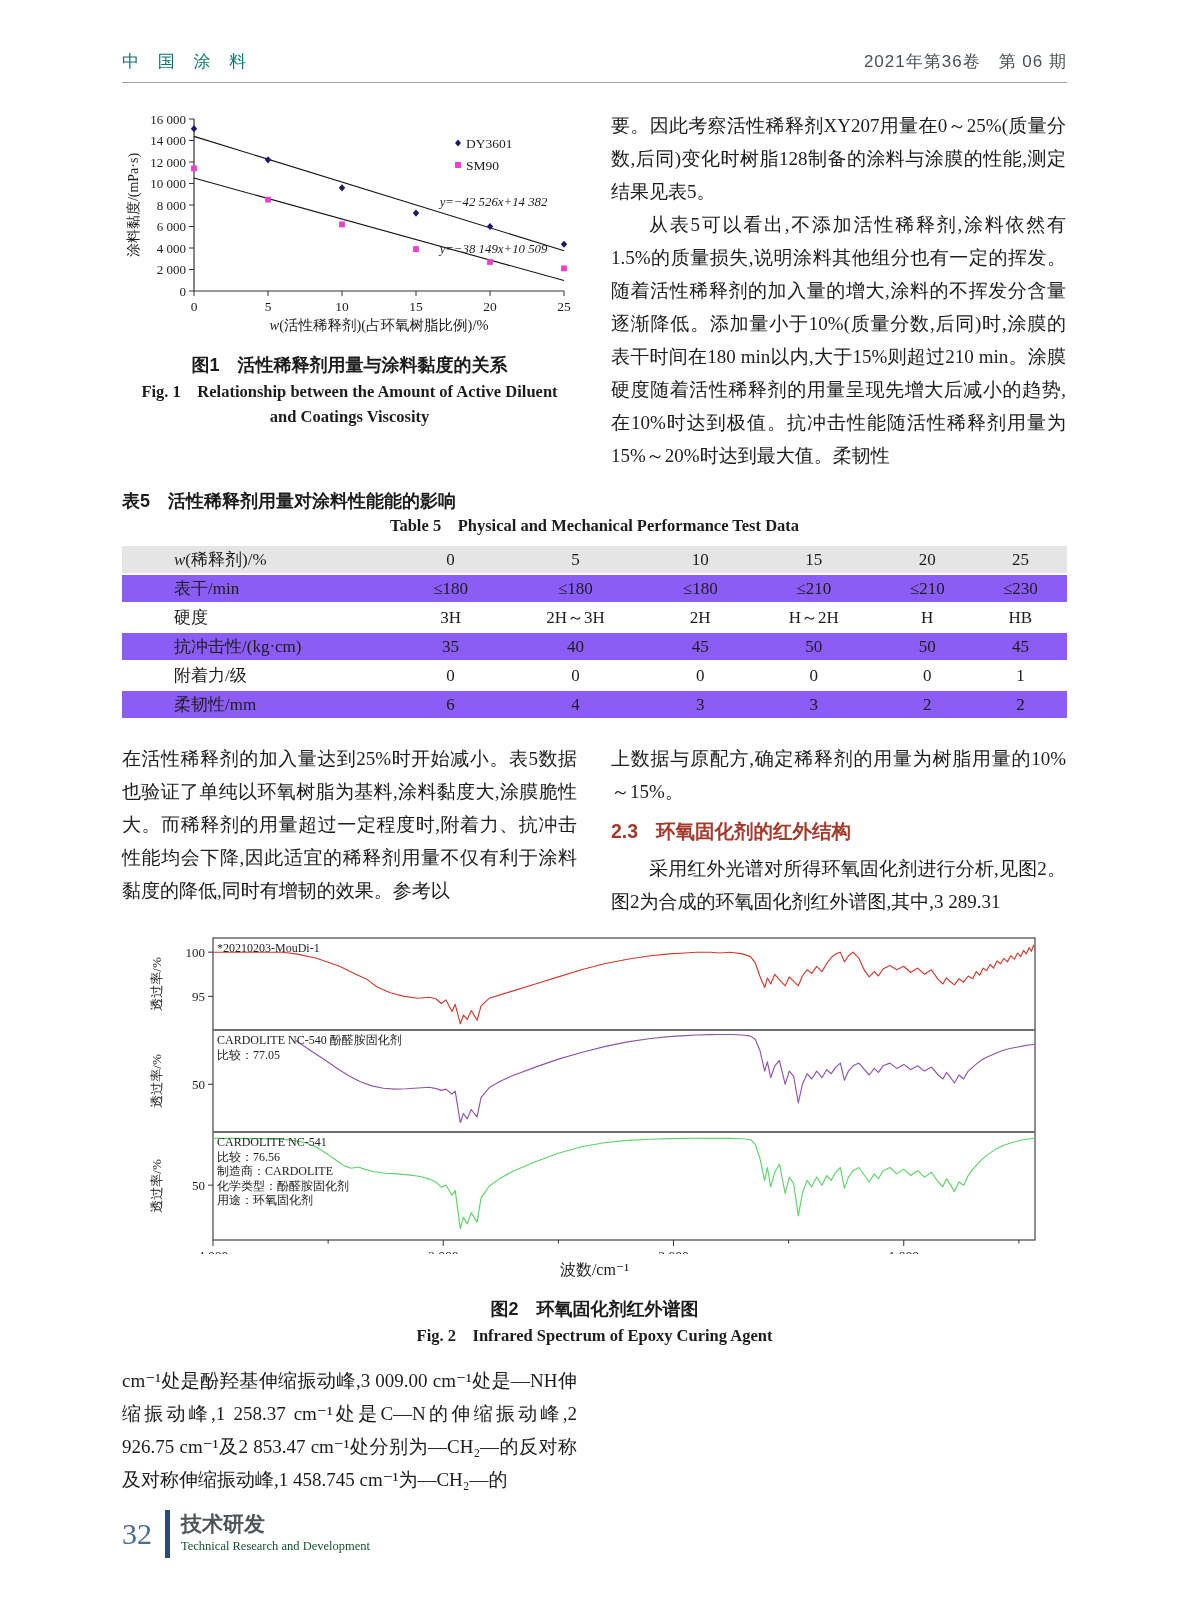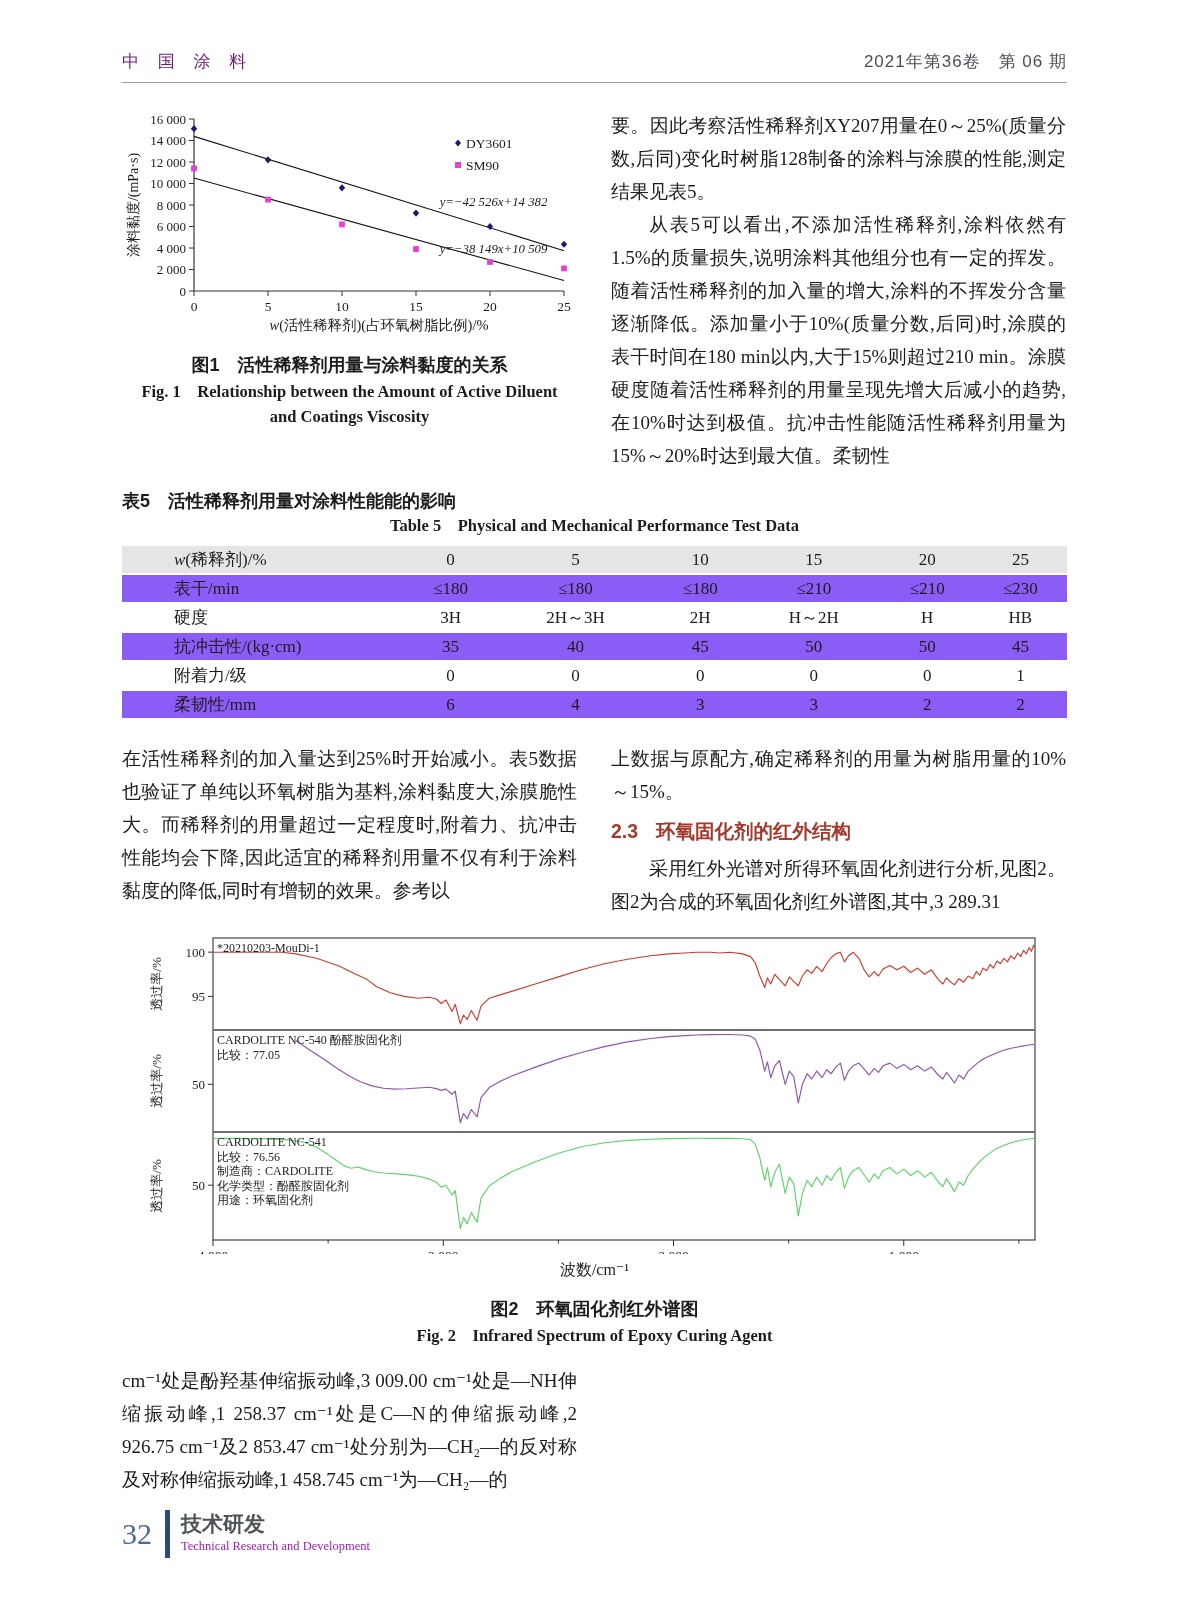--- a/index.html
+++ b/index.html
@@ -3,21 +3,21 @@
 <meta charset="utf-8">
 <style>
   html,body{margin:0;padding:0;background:#fff;}
   .page{position:relative;width:1187px;height:1600px;box-sizing:border-box;background:#fff;
         padding:50px 120px 0 122px;overflow:hidden;
         font-family:"Liberation Serif","DejaVu Serif",serif;color:#1c1c1c;}
   
   .hdr{display:flex;justify-content:space-between;align-items:flex-end;
        border-bottom:1px solid #9aa0a8;padding-bottom:9px;}
   .hdr .journal{font-family:"Liberation Sans","DejaVu Sans",sans-serif;font-size:17px;
-                color:#701a75;letter-spacing:7px;}
+                color:#0f766e;letter-spacing:7px;}
   .hdr .issue{font-family:"Liberation Sans","DejaVu Sans",sans-serif;font-size:17px;
               color:#4a4f57;letter-spacing:1px;}
   
   .cols{display:flex;gap:34px;}
   .col{width:455px;}
   p.body{font-size:19px;line-height:33px;text-align:justify;margin:0;}
   p.indent{text-indent:2em;}
   
   .cap-zh{text-align:center;font-family:"Liberation Sans","DejaVu Sans",sans-serif;
           font-weight:bold;font-size:18px;margin-top:10px;line-height:28px;}
@@ -38,21 +38,21 @@
   .sec .sec-num{margin-right:18px;}
   
   .fig2wrap{margin-top:14px;text-align:center;}
   .fig2-xlabel{font-size:16px;margin-top:2px;}
   
   .ftr{position:absolute;left:122px;bottom:42px;display:flex;align-items:center;}
   .ftr .pg{font-size:30px;color:#4a6b94;margin-right:13px;}
   .ftr .bar{width:5px;height:48px;background:#2c4a75;margin-right:11px;}
   .ftr .ft-zh{font-family:Liberation Mono, monospace;font-weight:bold;
               font-size:21px;color:#4e5358;line-height:25px;}
-  .ftr .ft-en{font-size:12.5px;color:#a21caf;line-height:17px;}
+  .ftr .ft-en{font-size:12.5px;color:#14532d;line-height:17px;}
   svg text{user-select:none;}
 </style>
 </head>
 <body>
 
 <div class="page">
 
   <div class="hdr">
     <span class="journal">中 国 涂 料</span>
     <span class="issue">2021年第36卷　第 06 期</span>

